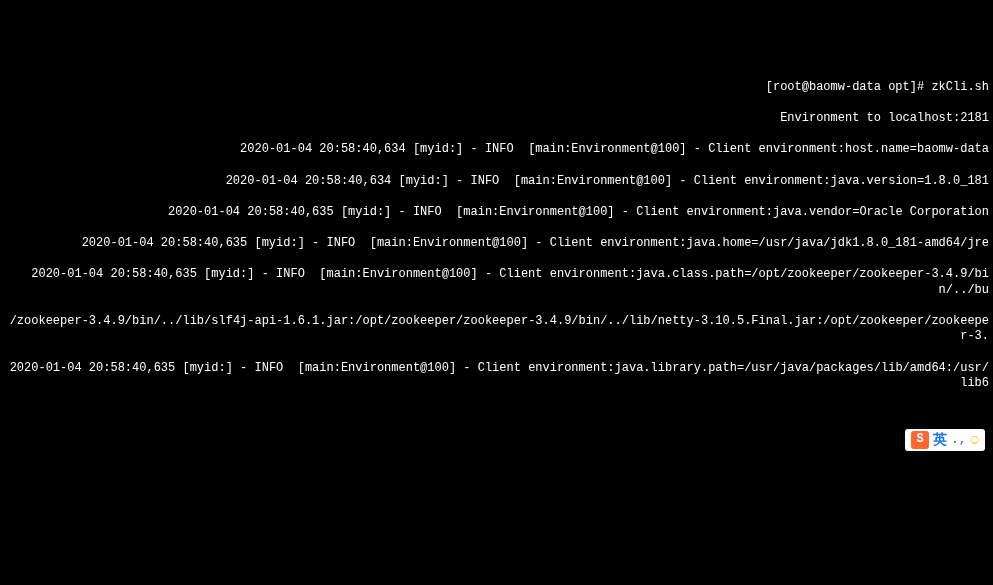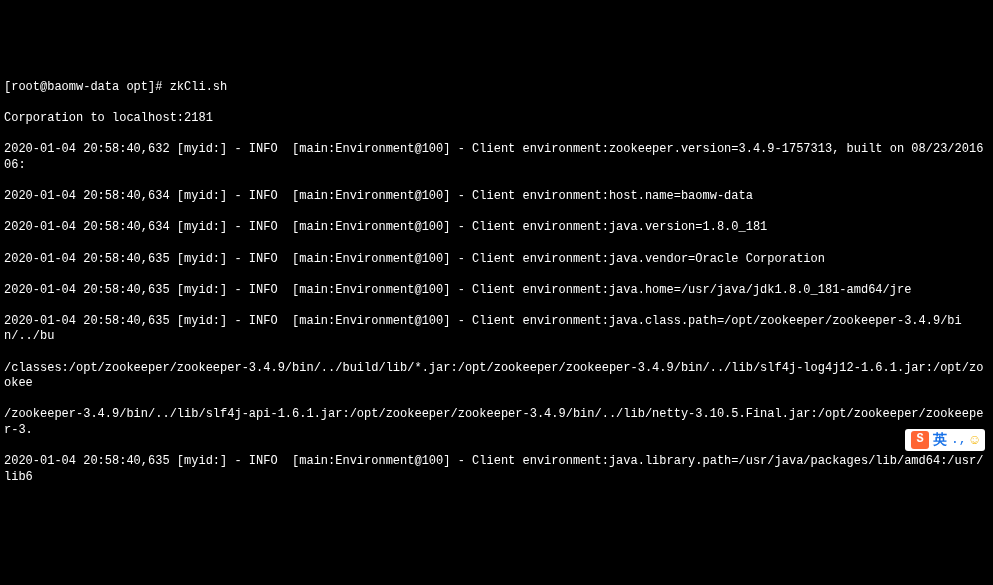--- a/index.html
+++ b/index.html
@@ -15,20 +15,21 @@
       line-height: 1.3;
       padding: 2px 4px;
       width: 993px;
       height: 585px;
       overflow: hidden;
       white-space: pre-wrap;
       word-break: break-all;
     }
     .line {
       display: block;
+      text-align: right;
     }
     .ime-widget {
       position: absolute;
       right: 8px;
       top: 429px;
       background: #ffffff;
       border-radius: 3px;
       padding: 2px 6px;
       display: flex;
       align-items: center;
@@ -60,28 +61,26 @@
       color: #f4b400;
     }
   </style>
 </head>
 <body>
 
 
 
 <div>
 <span class="line">[root@baomw-data opt]# zkCli.sh</span>
-<span class="line">Corporation to localhost:2181</span>
-<span class="line">2020-01-04 20:58:40,632 [myid:] - INFO  [main:Environment@100] - Client environment:zookeeper.version=3.4.9-1757313, built on 08/23/2016 06:</span>
+<span class="line">Environment to localhost:2181</span>
 <span class="line">2020-01-04 20:58:40,634 [myid:] - INFO  [main:Environment@100] - Client environment:host.name=baomw-data</span>
 <span class="line">2020-01-04 20:58:40,634 [myid:] - INFO  [main:Environment@100] - Client environment:java.version=1.8.0_181</span>
 <span class="line">2020-01-04 20:58:40,635 [myid:] - INFO  [main:Environment@100] - Client environment:java.vendor=Oracle Corporation</span>
 <span class="line">2020-01-04 20:58:40,635 [myid:] - INFO  [main:Environment@100] - Client environment:java.home=/usr/java/jdk1.8.0_181-amd64/jre</span>
 <span class="line">2020-01-04 20:58:40,635 [myid:] - INFO  [main:Environment@100] - Client environment:java.class.path=/opt/zookeeper/zookeeper-3.4.9/bin/../bu</span>
-<span class="line">/classes:/opt/zookeeper/zookeeper-3.4.9/bin/../build/lib/*.jar:/opt/zookeeper/zookeeper-3.4.9/bin/../lib/slf4j-log4j12-1.6.1.jar:/opt/zookee</span>
 <span class="line">/zookeeper-3.4.9/bin/../lib/slf4j-api-1.6.1.jar:/opt/zookeeper/zookeeper-3.4.9/bin/../lib/netty-3.10.5.Final.jar:/opt/zookeeper/zookeeper-3.</span>
 <span class="line">2020-01-04 20:58:40,635 [myid:] - INFO  [main:Environment@100] - Client environment:java.library.path=/usr/java/packages/lib/amd64:/usr/lib6</span>
 
 
 
 
 
 
 
 

